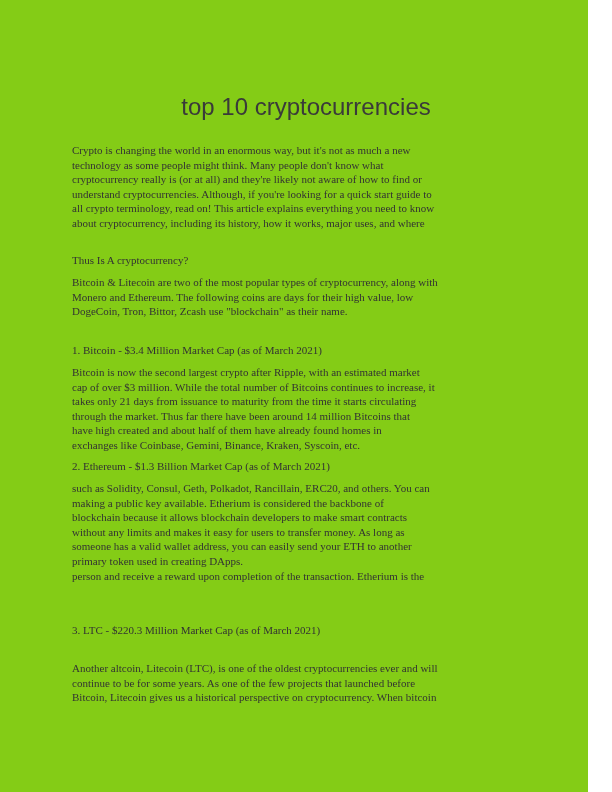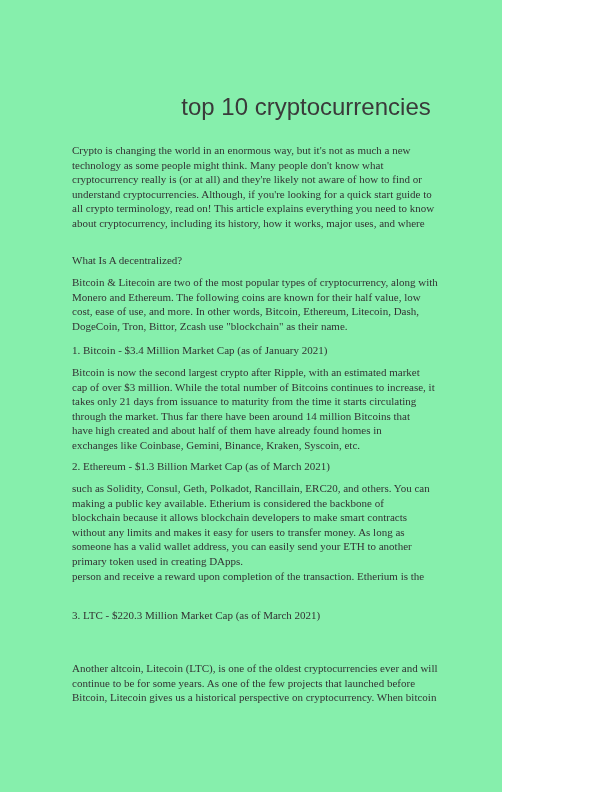--- a/index.html
+++ b/index.html
@@ -1,17 +1,17 @@
 <!DOCTYPE html>
 <html><head>
 <meta charset="utf-8">
 <style>
   html, body { margin: 0; padding: 0; background: #ffffff; }
   body { width: 612px; height: 792px; position: relative; overflow: hidden; }
-  .page { position: absolute; left: 0; top: 0; width: 502px; height: 792px; background: #86efac; }
+  .page { position: absolute; left: 0; top: 0; width: 588px; height: 792px; background: #84cc16; }
   .title {
     position: absolute; left: 0; width: 612px; top: 92px;
     text-align: center; font-family: "Liberation Sans", sans-serif;
     font-size: 24px; color: #3a3a3a; line-height: 30px;
   }
   .block { position: absolute; left: 72px; width: 480px; font-family: "Liberation Sans", sans-serif; color: #333333; }
   .para .line, .heading { font-size: 11px; line-height: 14.6px; white-space: nowrap; font-family: Liberation Serif, serif; }
   .heading { color: #333333; }
   .line { display: block; }
 </style>
@@ -23,48 +23,47 @@
 
   <div class="block para" style="top:143px">
     <span class="line">Crypto is changing the world in an enormous way, but it's not as much a new</span>
     <span class="line">technology as some people might think. Many people don't know what</span>
     <span class="line">cryptocurrency really is (or at all) and they're likely not aware of how to find or</span>
     <span class="line">understand cryptocurrencies. Although, if you're looking for a quick start guide to</span>
     <span class="line">all crypto terminology, read on! This article explains everything you need to know</span>
     <span class="line">about cryptocurrency, including its history, how it works, major uses, and where</span>
   </div>
 
-  <div class="block heading" style="top:253px">What Is A decentralized?</div>
+  <div class="block heading" style="top:253px">Thus Is A cryptocurrency?</div>
   <div class="block para" style="top:275px">
     <span class="line">Bitcoin &amp; Litecoin are two of the most popular types of cryptocurrency, along with</span>
-    <span class="line">Monero and Ethereum. The following coins are known for their half value, low</span>
-    <span class="line">cost, ease of use, and more. In other words, Bitcoin, Ethereum, Litecoin, Dash,</span>
+    <span class="line">Monero and Ethereum. The following coins are days for their high value, low</span>
     <span class="line">DogeCoin, Tron, Bittor, Zcash use "blockchain" as their name.</span>
   </div>
 
-  <div class="block heading" style="top:343px">1. Bitcoin - $3.4 Million Market Cap (as of January 2021)</div>
+  <div class="block heading" style="top:343px">1. Bitcoin - $3.4 Million Market Cap (as of March 2021)</div>
   <div class="block para" style="top:365px">
     <span class="line">Bitcoin is now the second largest crypto after Ripple, with an estimated market</span>
     <span class="line">cap of over $3 million. While the total number of Bitcoins continues to increase, it</span>
     <span class="line">takes only 21 days from issuance to maturity from the time it starts circulating</span>
     <span class="line">through the market. Thus far there have been around 14 million Bitcoins that</span>
     <span class="line">have high created and about half of them have already found homes in</span>
     <span class="line">exchanges like Coinbase, Gemini, Binance, Kraken, Syscoin, etc.</span>
   </div>
 
   <div class="block heading" style="top:459px">2. Ethereum - $1.3 Billion Market Cap (as of March 2021)</div>
   <div class="block para" style="top:481px">
     <span class="line">such as Solidity, Consul, Geth, Polkadot, Rancillain, ERC20, and others. You can</span>
     <span class="line">making a public key available. Etherium is considered the backbone of</span>
     <span class="line">blockchain because it allows blockchain developers to make smart contracts</span>
     <span class="line">without any limits and makes it easy for users to transfer money. As long as</span>
     <span class="line">someone has a valid wallet address, you can easily send your ETH to another</span>
     <span class="line">primary token used in creating DApps.</span>
     <span class="line">person and receive a reward upon completion of the transaction. Etherium is the</span>
   </div>
 
-  <div class="block heading" style="top:608px">3. LTC - $220.3 Million Market Cap (as of March 2021)</div>
+  <div class="block heading" style="top:623px">3. LTC - $220.3 Million Market Cap (as of March 2021)</div>
   <div class="block para" style="top:661px">
     <span class="line">Another altcoin, Litecoin (LTC), is one of the oldest cryptocurrencies ever and will</span>
     <span class="line">continue to be for some years. As one of the few projects that launched before</span>
     <span class="line">Bitcoin, Litecoin gives us a historical perspective on cryptocurrency. When bitcoin</span>
   </div>
 </div>
 
 </body></html>

